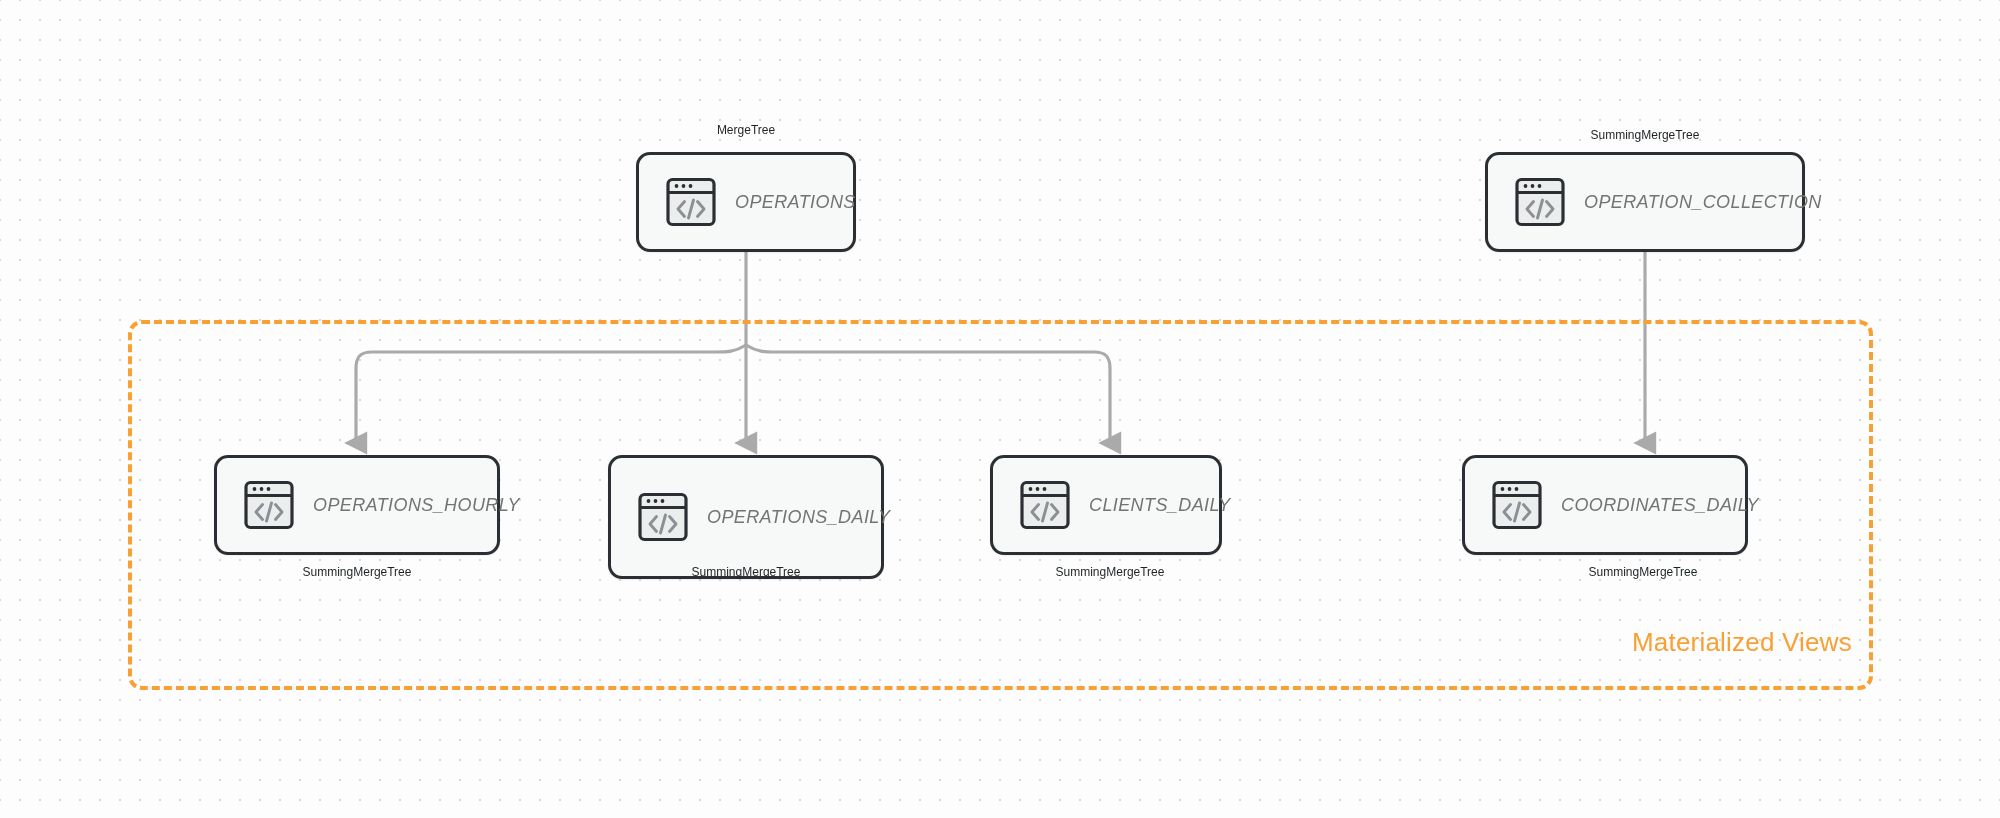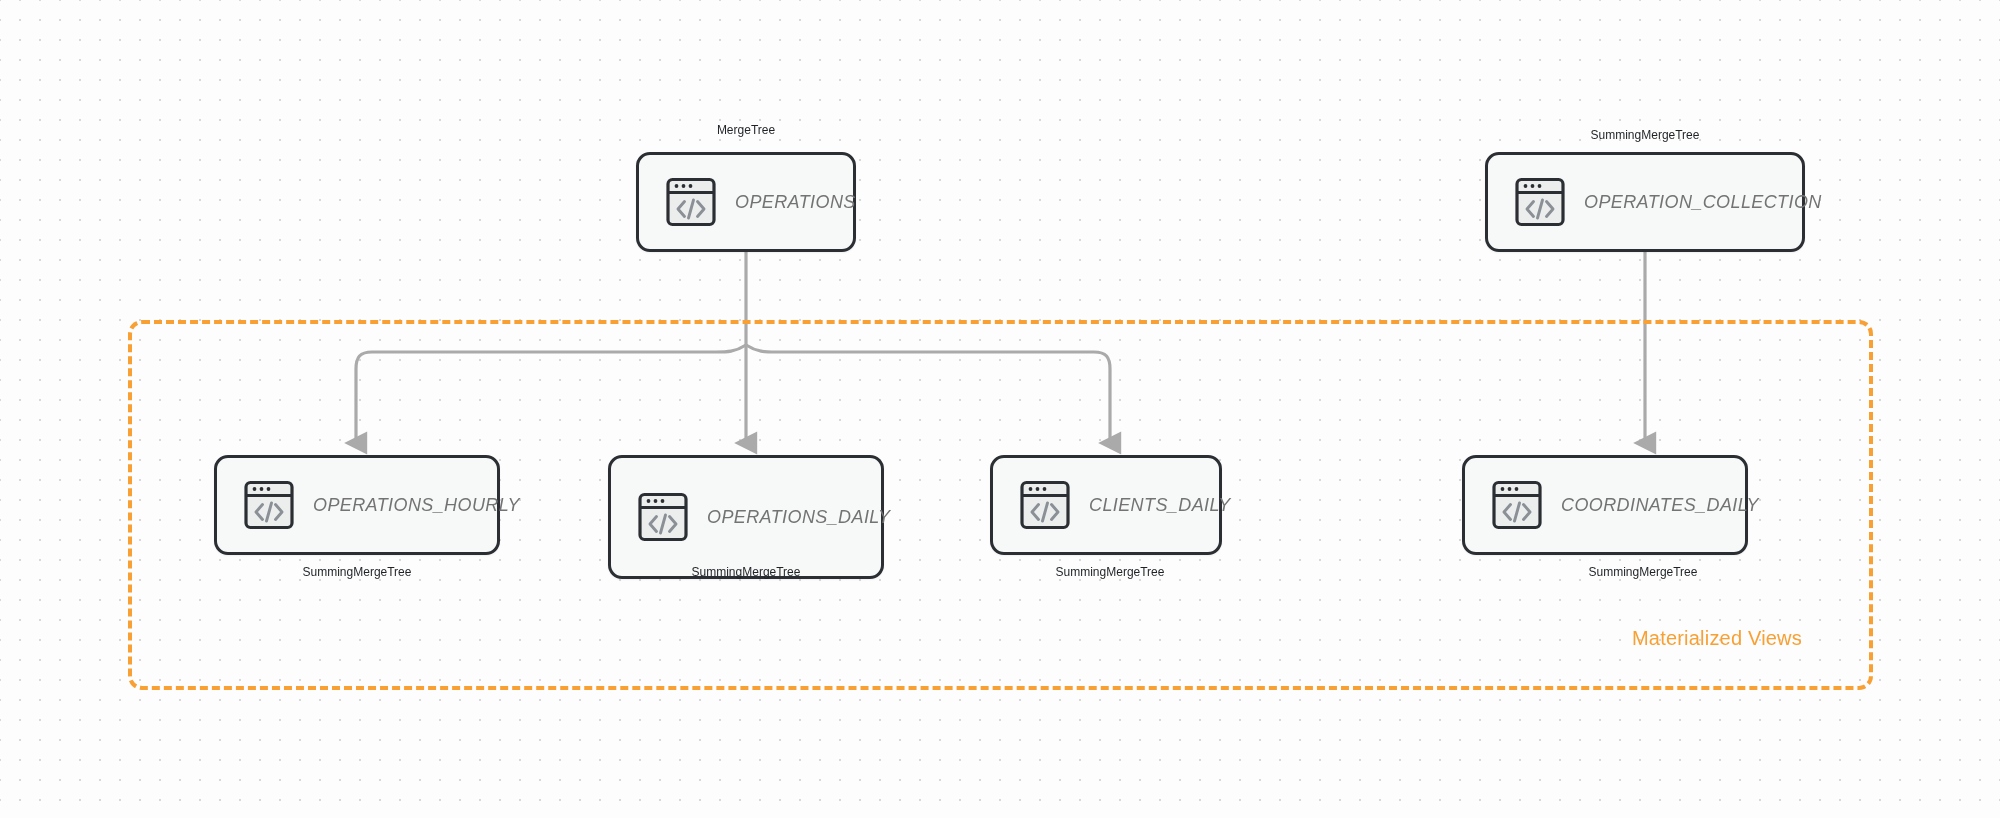--- a/index.html
+++ b/index.html
@@ -31,21 +31,21 @@
   
   .mv-group {
     position: absolute;
     border: 4px dashed #f8a033;
     border-radius: 14px;
     box-sizing: border-box;
   }
   .mv-group-label {
     position: absolute;
     color: #f8a033;
-    font-size: 20px;
+    font-size: 26px;
     letter-spacing: 0.2px;
     white-space: nowrap;
   }
 
   
   .node {
     position: absolute;
     box-sizing: border-box;
     background: #f7f8f8;
     border: 3.5px solid #2b2f33;

